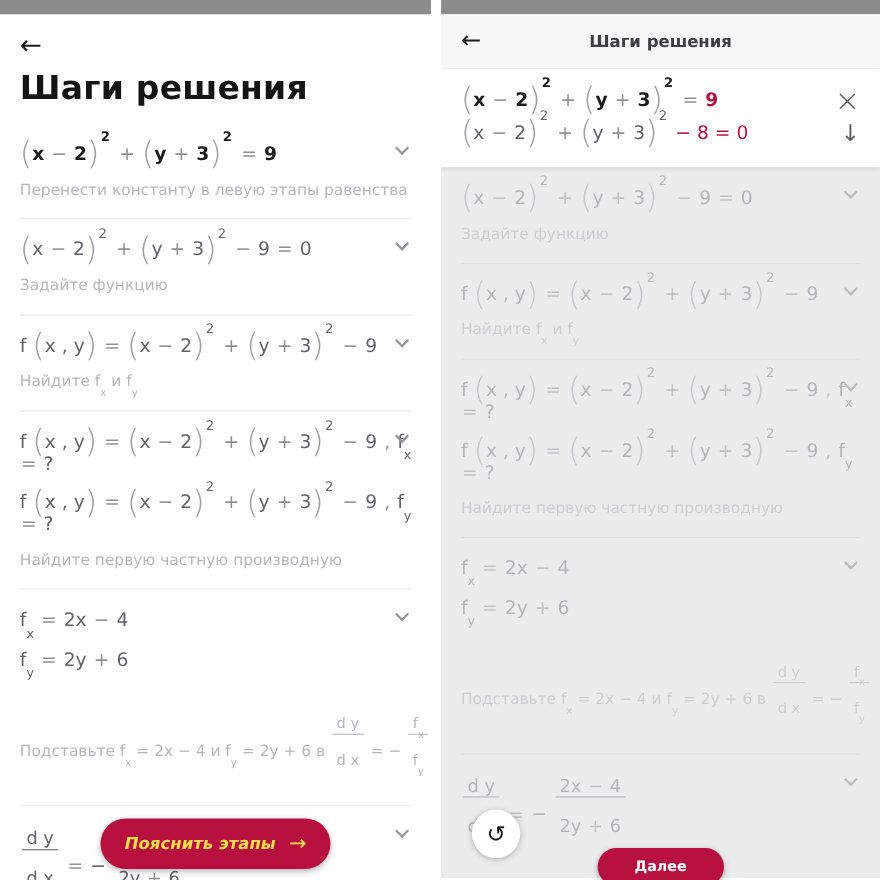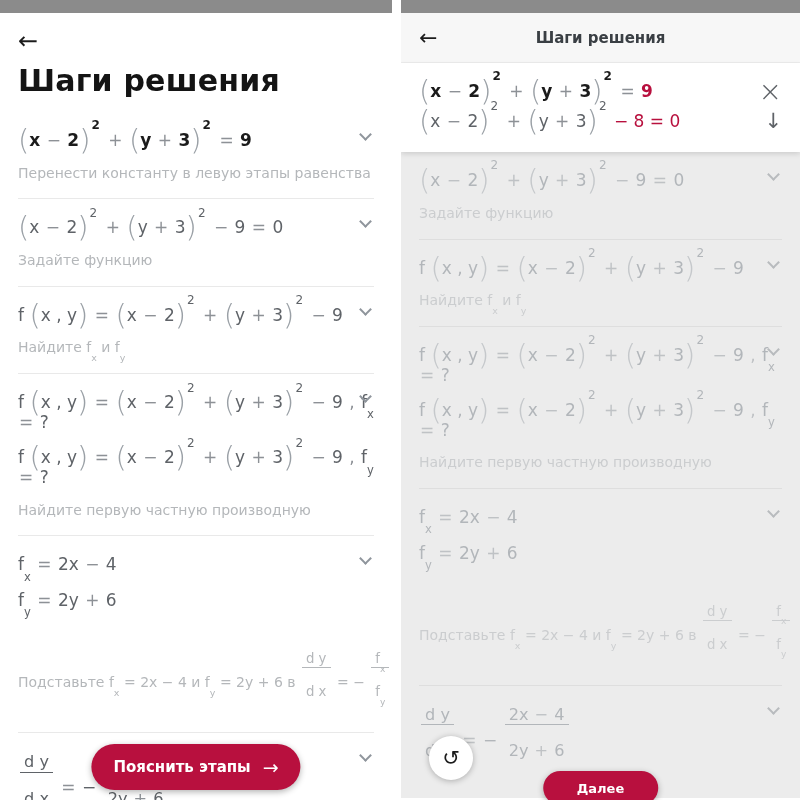--- a/index.html
+++ b/index.html
@@ -35,23 +35,23 @@
   .math2 { margin-top:6px; }
   .desc { font-size:14px; color:#b4b7ba; margin-top:8px; line-height:1.35; }
   .desc.nowrap { white-space:nowrap;margin-top:36px; }
   .frac { display:inline-block; vertical-align:middle; text-align:left; line-height:1.2; font-size:0.95em; margin:0 2px; }
   .frac .num { display:block; padding:0 4px; }
   .frac .den { display:block; border-top:1px solid currentColor; padding:16px 4px; }
 
   .cta {
     position:absolute; bottom:10px; left:50%; transform:translateX(-50%);
     display:flex; align-items:center; gap:12px; height:46px; padding:0 22px;
-    background:var(--accent); color:#ffffff; border:none; border-radius:23px;
+    background:var(--accent); color:#fde047; border:none; border-radius:23px;
     font-family:inherit; font-size:15px; font-weight:700; cursor:pointer;
-    box-shadow:0 2px 6px rgba(0,0,0,0.3); white-space:nowrap;
+    box-shadow:0 2px 6px rgba(0,0,0,0.3); white-space:nowrap;font-style:italic;
   }
   .cta .arr { font-size:19px; font-weight:400; }
 
   
   .appbar {
     position:relative; height:50px; background:#f7f7f7; border-bottom:1px solid #ededed;
     display:flex; align-items:center; padding:0 18px;
   }
   .appbar .back { margin-top:0; font-size:22px; }
   .appbar-title {

